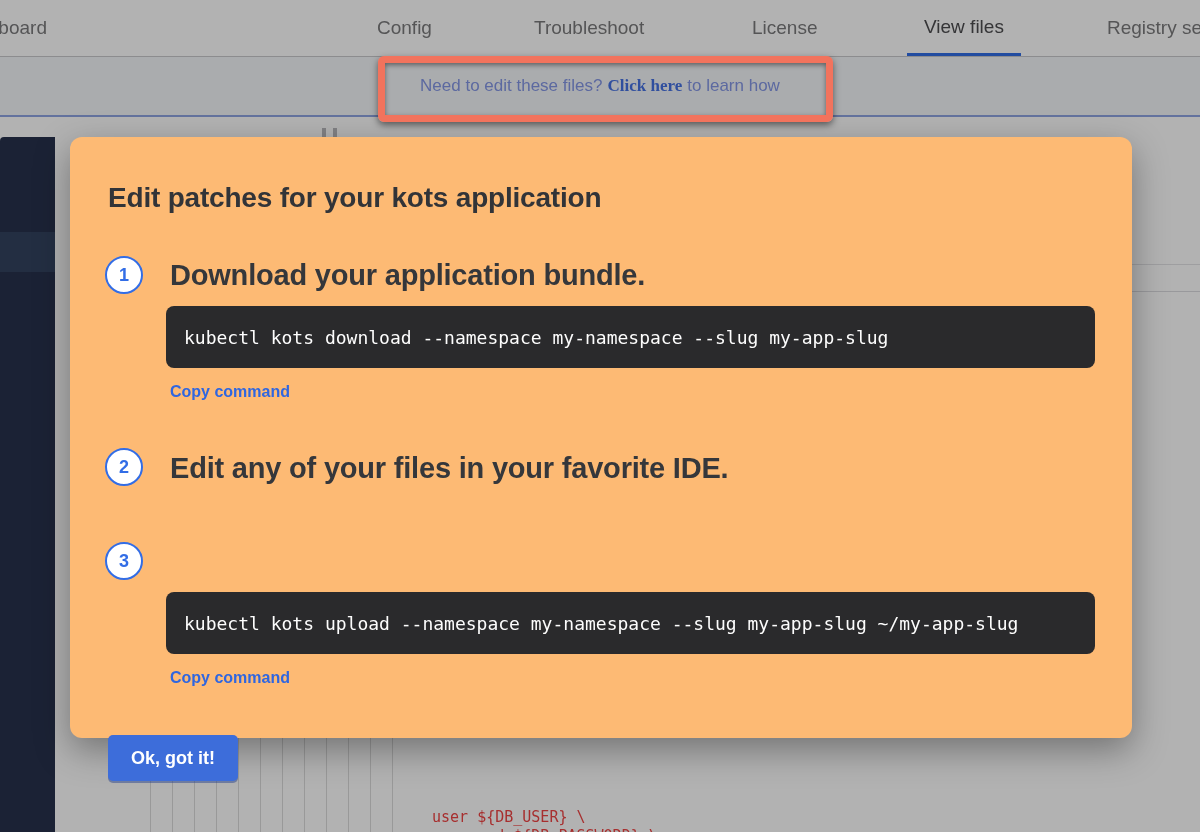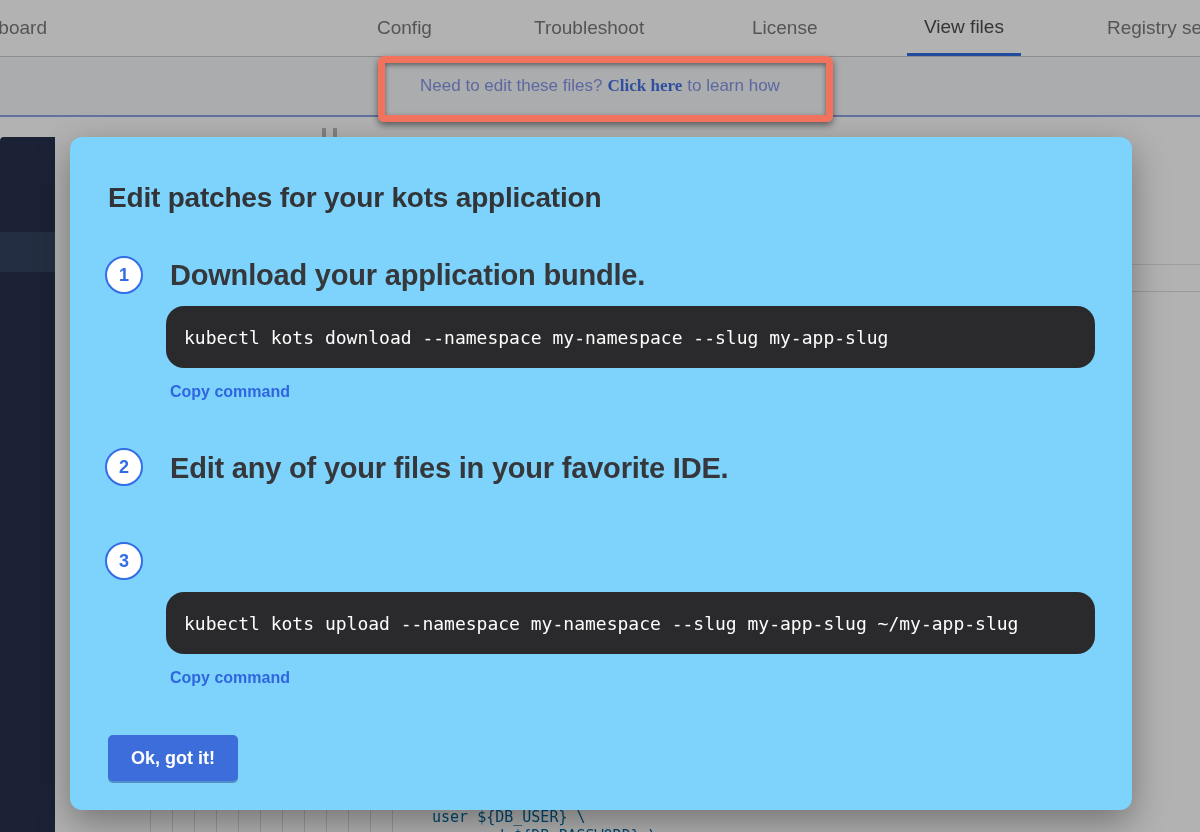--- a/index.html
+++ b/index.html
@@ -66,36 +66,36 @@
     font-family: "DejaVu Sans Mono", monospace;
     font-size: 15px; color: #8e9aad; margin-top: 39px;
   }
   .indent-guides { position: absolute; left: 80px; top: 0; bottom: 0; width: 330px; }
   .indent-guides span {
     position: absolute; top: 0; bottom: 0; width: 1px; background: #dcdcdc;
   }
   .editor-code {
     position: absolute; left: 362px;
     font-family: "DejaVu Sans Mono", monospace;
-    font-size: 15px; color: #0369a1; white-space: pre;
+    font-size: 15px; color: #ef4444; white-space: pre;
   }
   .editor-code.l20 { top: 108px; }
   .editor-code.l21 { top: 127px; }
 
   
   .dim-overlay {
     position: absolute; inset: 0;
     background: rgba(0, 0, 0, 0.30);
     z-index: 10;
   }
 
   
   .modal {
-    position: absolute; left: 70px; top: 137px; width: 1062px; height: 673px;
-    background: #7dd3fc; border-radius: 12px;
+    position: absolute; left: 70px; top: 137px; width: 1062px; height: 601px;
+    background: #fdba74; border-radius: 12px;
     box-shadow: 0 12px 35px rgba(0,0,0,0.35);
     z-index: 20;
   }
   .modal-title {
     position: absolute; left: 38px; top: 45px;
     font-size: 28px; font-weight: bold; color: #323438;
     letter-spacing: -0.2px;
   }
   .step-circle {
     position: absolute; left: 35px; width: 38px; height: 38px;
@@ -104,21 +104,21 @@
     font-size: 18px; font-weight: bold; color: #326de6;
     background: #ffffff;
   }
   .step-heading {
     position: absolute; left: 100px;
     font-size: 29px; font-weight: bold; color: #35373b;
     line-height: 32px; letter-spacing: -0.2px;
   }
   .code-block {
     position: absolute; left: 96px; width: 929px; height: 62px;
-    background: #2a2a2c; border-radius: 18px;
+    background: #2a2a2c; border-radius: 8px;
     display: flex; align-items: center;
     padding-left: 18px;
   }
   .code-block code {
     font-family: "DejaVu Sans Mono", monospace;
     font-size: 18px; color: #fdfdfd; white-space: pre;
   }
   .copy-link {
     position: absolute; left: 100px;
     font-size: 16px; font-weight: bold; color: #2f66e0;

